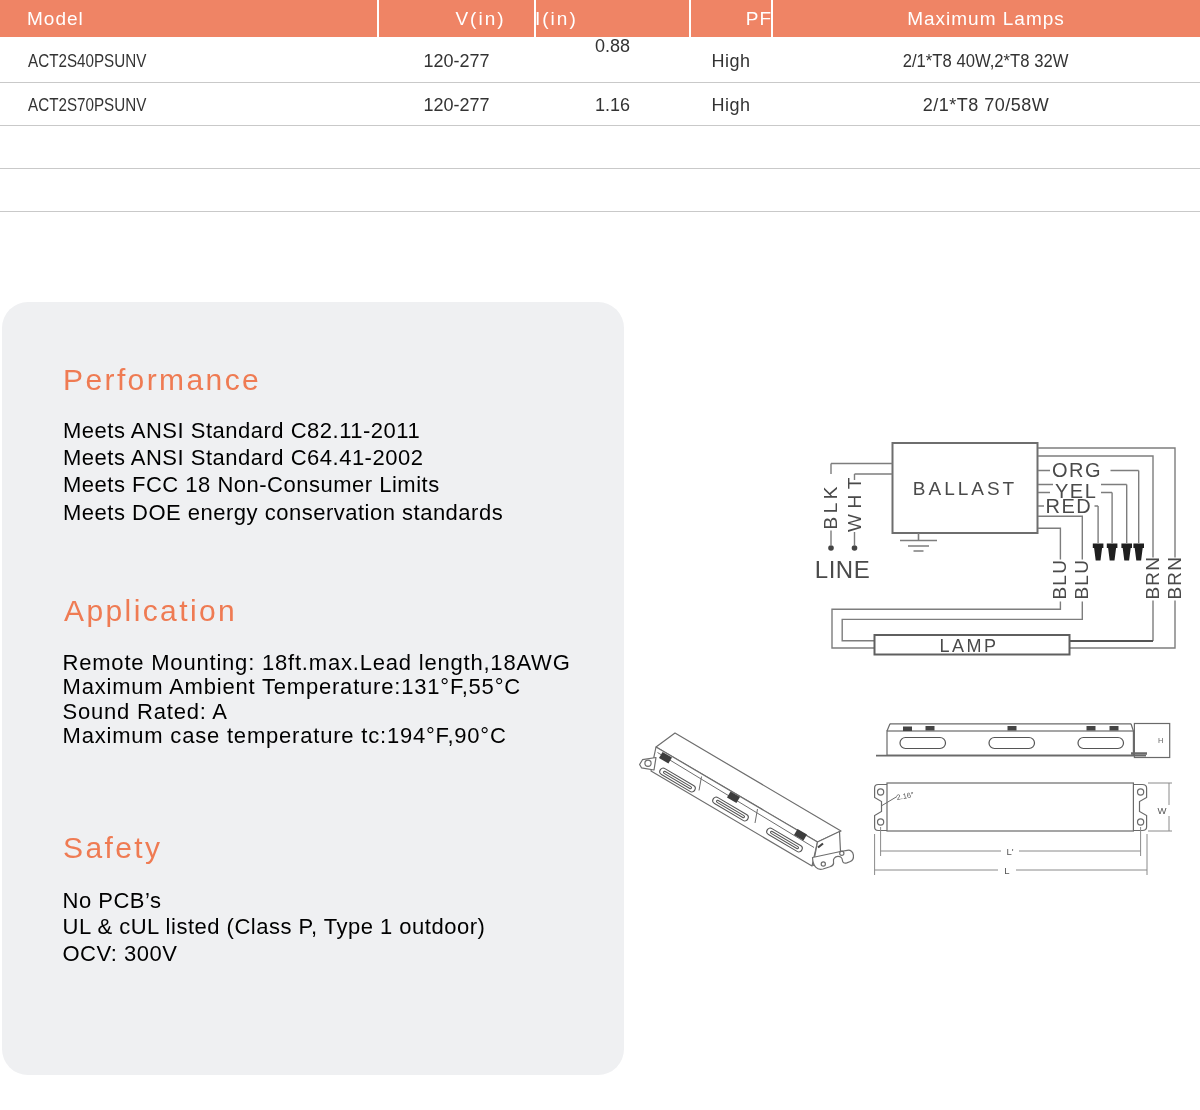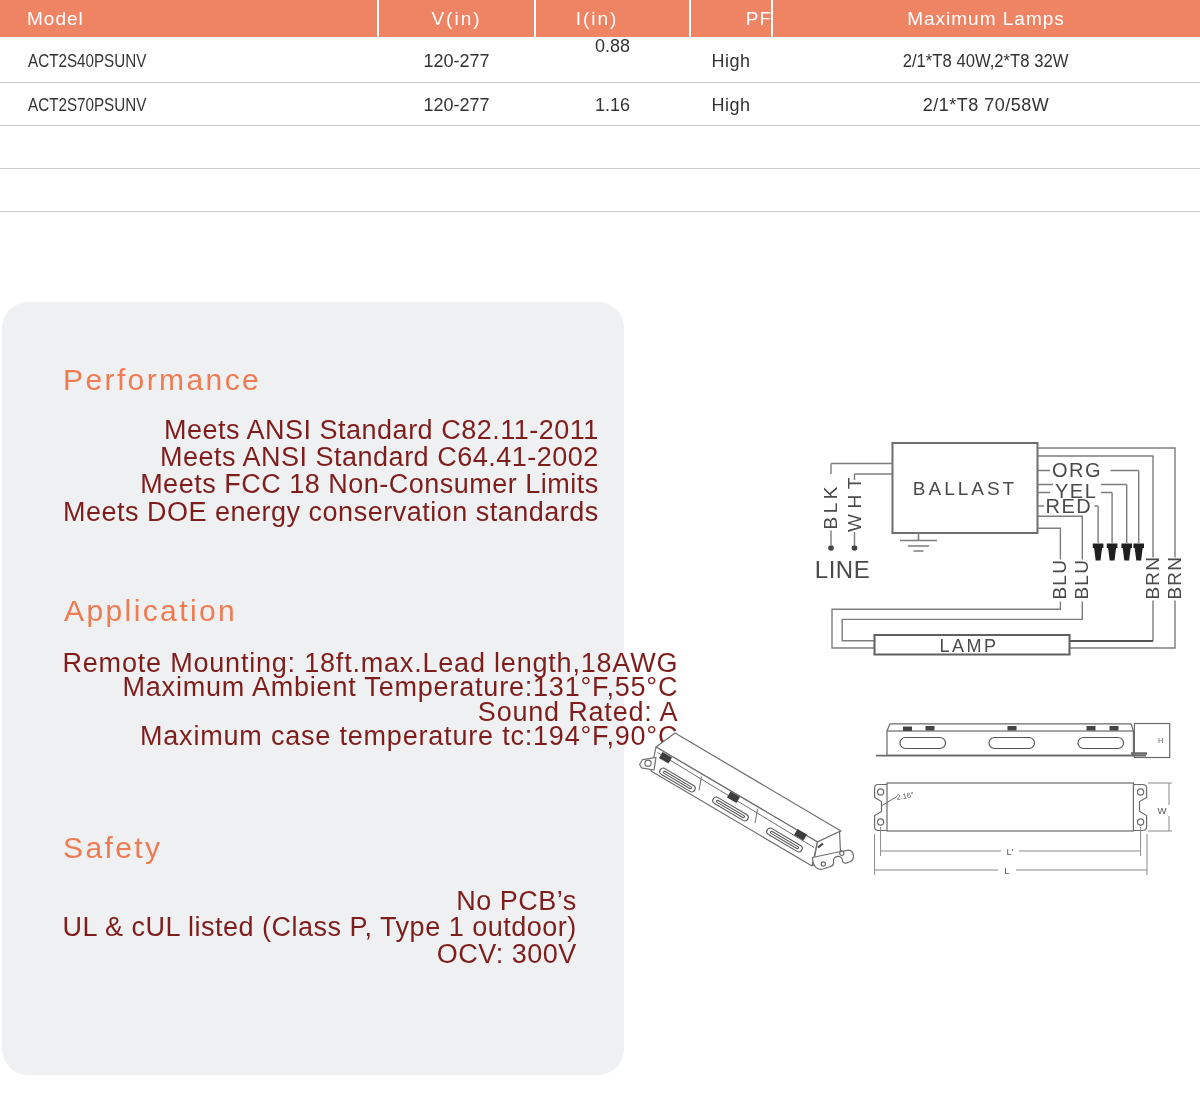--- a/index.html
+++ b/index.html
@@ -2,33 +2,33 @@
 <html><head>
 <meta charset="utf-8">
 <style>
 html,body{margin:0;padding:0;background:#ffffff;}
 body{width:1200px;height:1110px;font-family:"Liberation Sans",sans-serif;position:relative;overflow:hidden;}
 .abs{position:absolute;}
 .hline{position:absolute;height:1px;background:#c9c9c9;left:0;width:1200px;}
 .hcell{position:absolute;top:7.8px;color:#fff;font-size:19px;letter-spacing:1px;line-height:22px;white-space:nowrap;}
 .rtxt{position:absolute;color:#333;font-size:18px;line-height:23px;white-space:nowrap;}
 .head{position:absolute;color:#ef7b53;font-size:30px;letter-spacing:2.4px;line-height:28px;white-space:nowrap;}
-.para{position:absolute;color:#7f1d1d;font-size:27px;letter-spacing:0.3px;white-space:nowrap;text-align:right;}
+.para{position:absolute;color:#000000;font-size:22px;letter-spacing:0.3px;white-space:nowrap;}
 </style>
 </head>
 <body>
 
 <div class="abs" style="left:0;top:0;width:1200px;height:37px;background:#ef8465"></div>
 <div class="abs" style="left:377px;top:0;width:2px;height:37px;background:#fff"></div>
 <div class="abs" style="left:534px;top:0;width:2px;height:37px;background:#fff"></div>
 <div class="abs" style="left:689px;top:0;width:2px;height:37px;background:#fff"></div>
 <div class="abs" style="left:771px;top:0;width:2px;height:37px;background:#fff"></div>
 <div class="hcell" style="left:27px;">Model</div>
-<div class="hcell" style="left:378px;width:157px;text-align:center;letter-spacing:2px;">V(in)</div>
-<div class="hcell" style="left:535px;width:124px;text-align:center;letter-spacing:2px;">I(in)</div>
+<div class="hcell" style="left:378px;width:157px;text-align:center;letter-spacing:2px;padding-left:24px;">V(in)</div>
+<div class="hcell" style="left:535px;width:124px;letter-spacing:2px;">I(in)</div>
 <div class="hcell" style="left:690px;width:82px;text-align:right;">PF</div>
 <div class="hcell" style="left:772px;width:428px;text-align:center;">Maximum Lamps</div>
 
 <div class="rtxt" style="left:27.5px;top:49.6px;"><span style="display:inline-block;transform:scaleX(0.845);transform-origin:0 0;">ACT2S40PSUNV</span></div>
 <div class="rtxt" style="left:378px;top:49.6px;width:157px;text-align:center;">120-277</div>
 <div class="rtxt" style="left:535px;top:35px;width:155px;text-align:center;">0.88</div>
 <div class="rtxt" style="left:690px;top:49.6px;width:82px;text-align:center;letter-spacing:.5px;">High</div>
 <div class="rtxt" style="left:772px;top:49.6px;width:428px;text-align:center;"><span style="display:inline-block;transform:scaleX(0.925);transform-origin:50% 0;">2/1*T8 40W,2*T8 32W</span></div>
 
 <div class="rtxt" style="left:27.5px;top:93.8px;"><span style="display:inline-block;transform:scaleX(0.845);transform-origin:0 0;">ACT2S70PSUNV</span></div>

